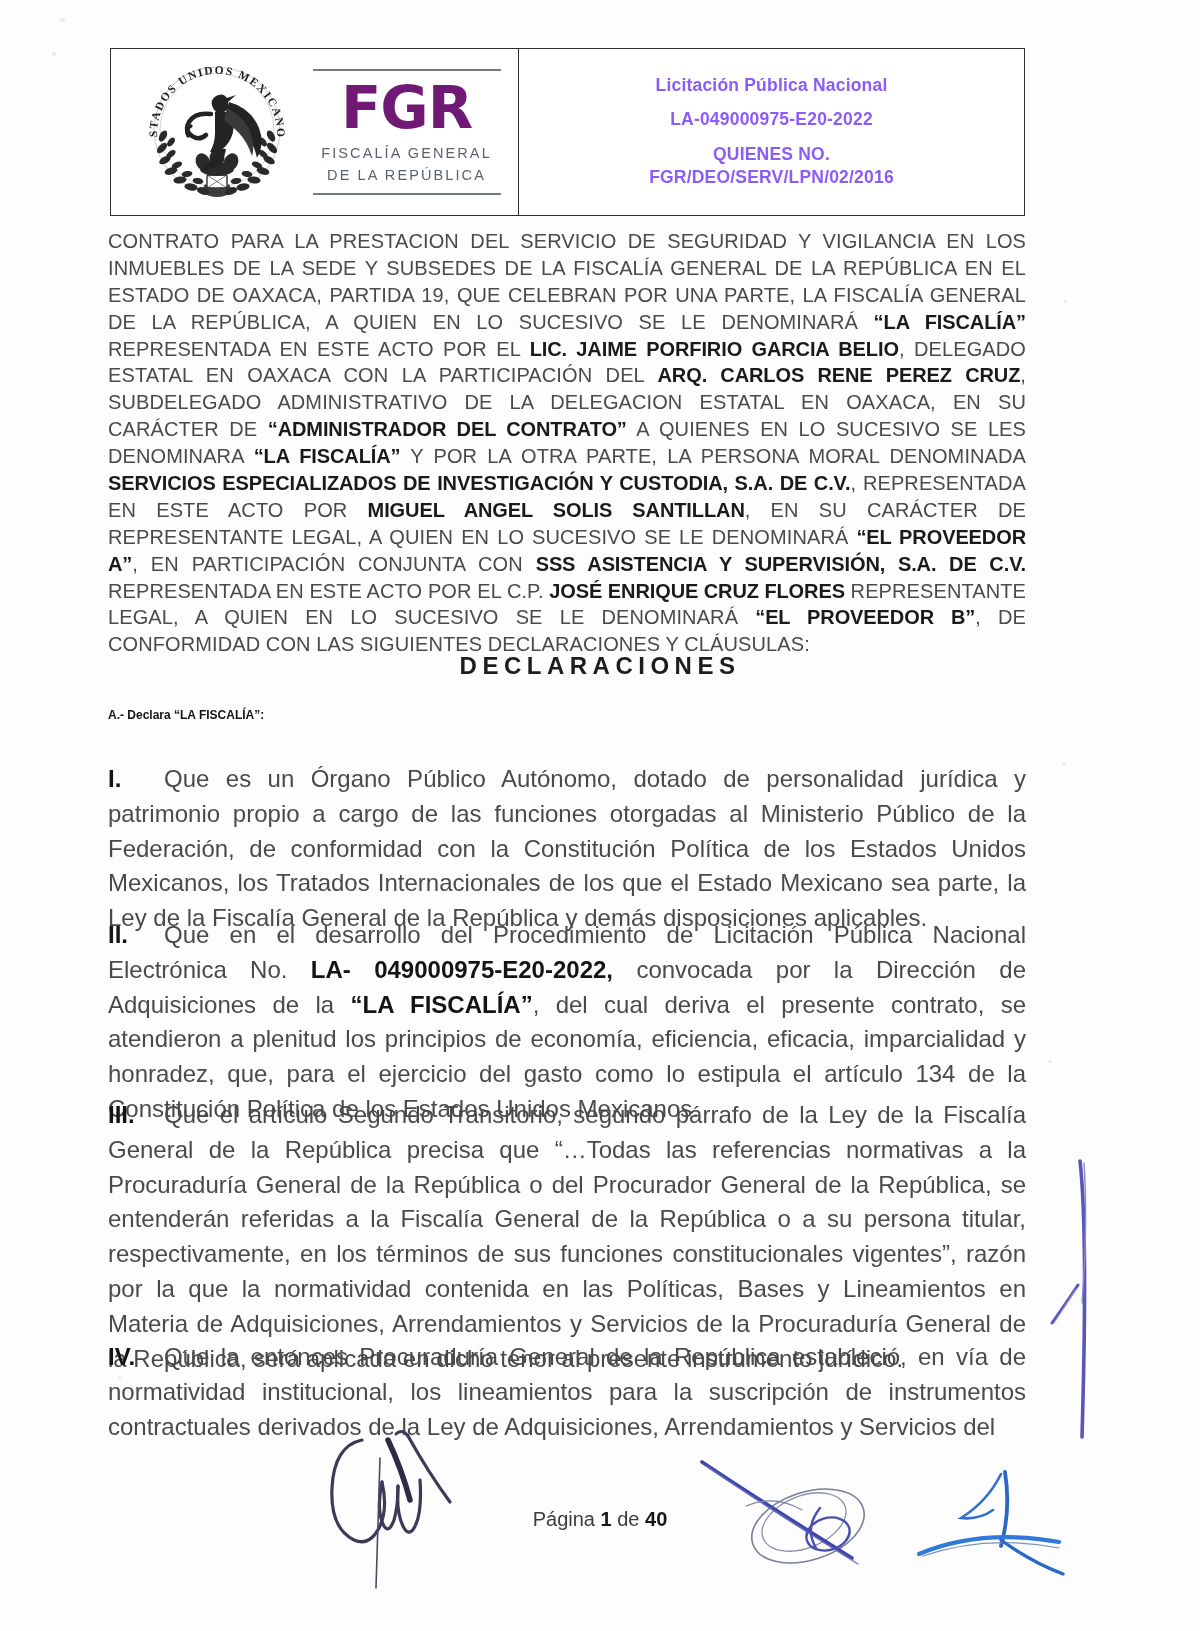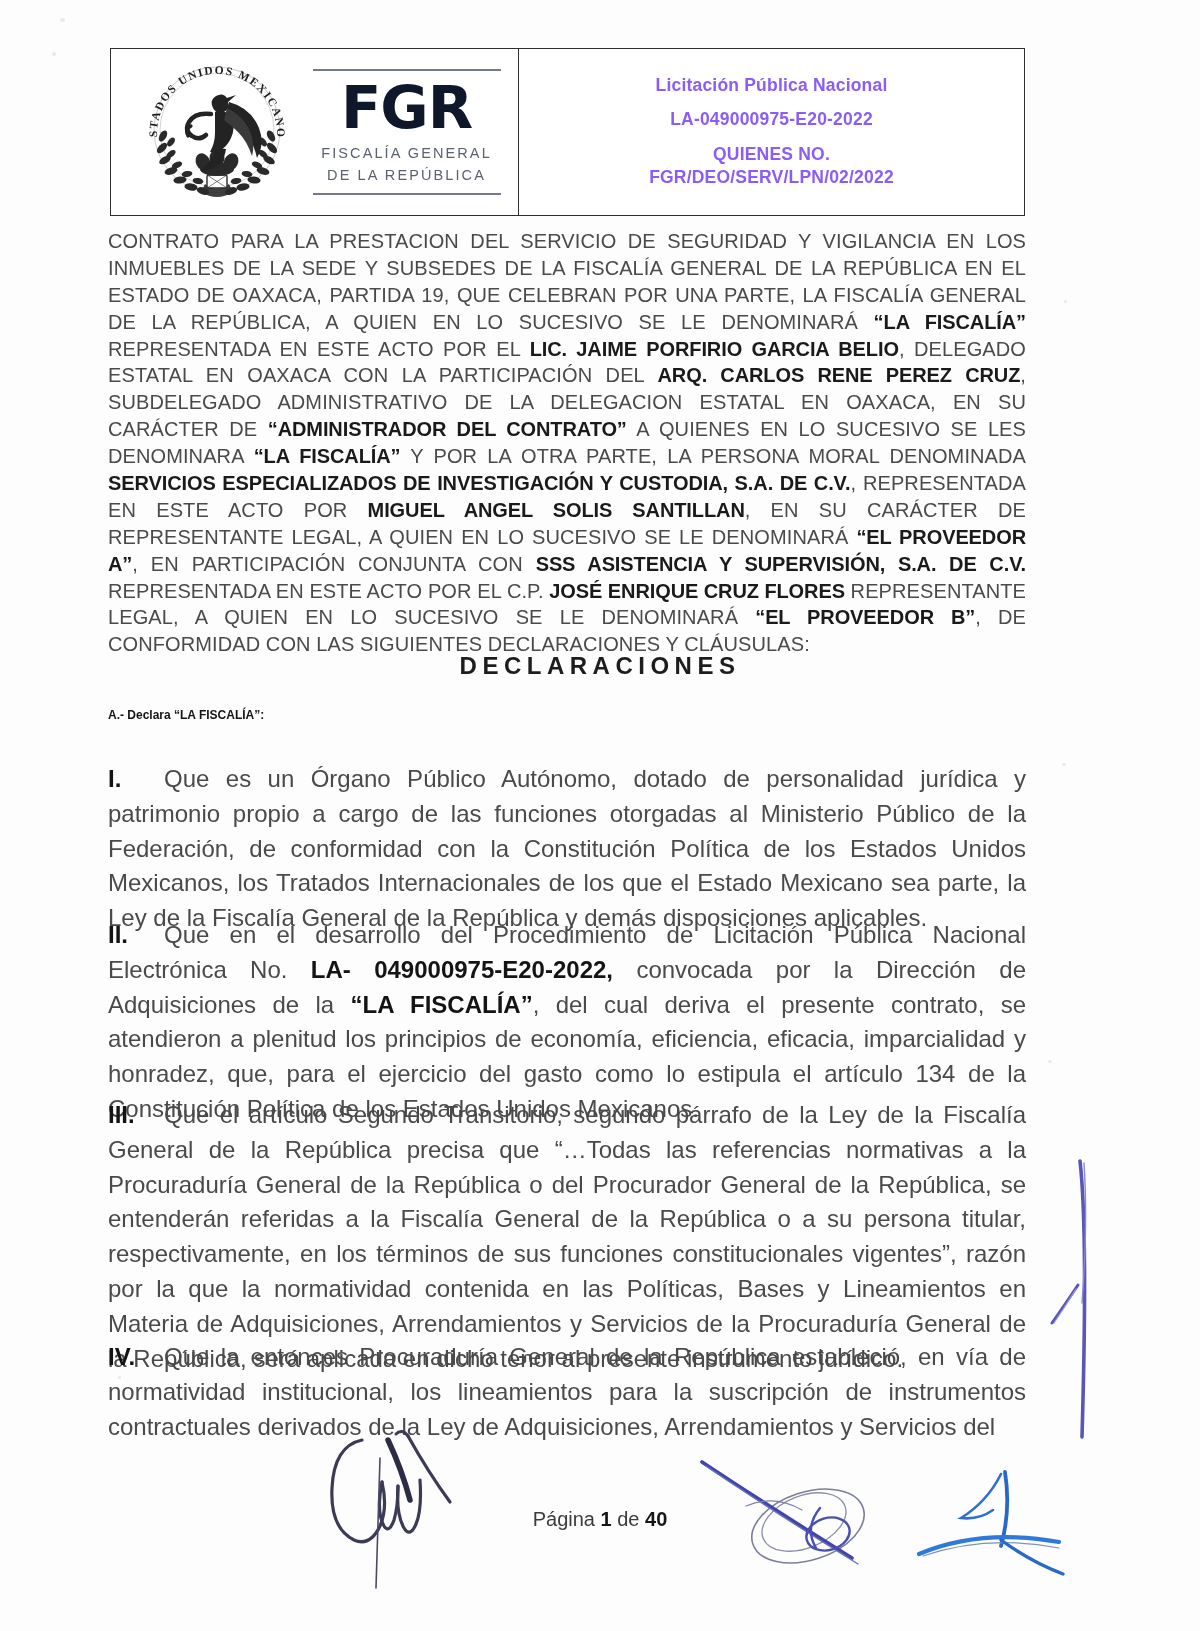--- a/index.html
+++ b/index.html
@@ -85,21 +85,21 @@
     width: 188px;
     height: 2px;
     background: #5b6475;
     opacity: .85;
   }
   .fgr-rule.bottom { margin-top: 7px; }
   .fgr-word {
     font-family: "DejaVu Sans", sans-serif;
     font-size: 59px;
     font-weight: bold;
-    color: #0f172a;
+    color: #701a75;
     letter-spacing: -1px;
     line-height: 1;
     margin: 7px 0 6px 0;
   }
   .fgr-sub {
     font-size: 14.5px;
     color: #5a6272;
     letter-spacing: 2.1px;
     line-height: 1.45;
     text-align: center;
@@ -286,21 +286,21 @@
         <div class="fgr-sub">DE LA REPÚBLICA</div>
         <div class="fgr-rule bottom"></div>
       </div>
     </div>
 
     <div class="hdr-right">
       <div class="hdr-line">Licitación Pública Nacional</div>
       <div class="hdr-line">LA-049000975-E20-2022</div>
       <div class="hdr-line contract">
         <span>QUIENES NO.</span><br>
-        <span>FGR/DEO/SERV/LPN/02/2022</span>
+        <span>FGR/DEO/SERV/LPN/02/2016</span>
       </div>
     </div>
   </div>
 
   <div class="intro" id="intro-paragraph"><span>CONTRATO PARA LA PRESTACION DEL SERVICIO DE SEGURIDAD Y VIGILANCIA EN LOS INMUEBLES DE LA SEDE Y SUBSEDES DE LA FISCALÍA GENERAL DE LA REPÚBLICA EN EL ESTADO DE OAXACA, PARTIDA 19, QUE CELEBRAN POR UNA PARTE, LA FISCALÍA GENERAL DE LA REPÚBLICA, A QUIEN EN LO SUCESIVO SE LE DENOMINARÁ </span><b>“LA FISCALÍA”</b><span> REPRESENTADA EN ESTE ACTO POR EL </span><b>LIC. JAIME PORFIRIO GARCIA BELIO</b><span>, DELEGADO ESTATAL EN OAXACA CON LA PARTICIPACIÓN DEL </span><b>ARQ. CARLOS RENE PEREZ CRUZ</b><span>, SUBDELEGADO ADMINISTRATIVO DE LA DELEGACION ESTATAL EN OAXACA, EN SU CARÁCTER DE </span><b>“ADMINISTRADOR DEL CONTRATO”</b><span> A QUIENES EN LO SUCESIVO SE LES DENOMINARA </span><b>“LA FISCALÍA”</b><span> Y POR LA OTRA PARTE, LA PERSONA MORAL DENOMINADA </span><b>SERVICIOS ESPECIALIZADOS DE INVESTIGACIÓN Y CUSTODIA, S.A. DE C.V.</b><span>, REPRESENTADA EN ESTE ACTO POR </span><b>MIGUEL ANGEL SOLIS SANTILLAN</b><span>, EN SU CARÁCTER DE REPRESENTANTE LEGAL, A QUIEN EN LO SUCESIVO SE LE DENOMINARÁ </span><b>“EL PROVEEDOR A”</b><span>, EN PARTICIPACIÓN CONJUNTA CON </span><b>SSS ASISTENCIA Y SUPERVISIÓN, S.A. DE C.V.</b><span> REPRESENTADA EN ESTE ACTO POR EL C.P. </span><b>JOSÉ ENRIQUE CRUZ FLORES</b><span> REPRESENTANTE LEGAL, A QUIEN EN LO SUCESIVO SE LE DENOMINARÁ </span><b>“EL PROVEEDOR B”</b><span>, DE CONFORMIDAD CON LAS SIGUIENTES DECLARACIONES Y CLÁUSULAS:</span></div>
 
   <div class="decl-title">DECLARACIONES</div>
 
   <div class="declara-a">
     <b>A.- Declara </b><b>“LA FISCALÍA”:</b>

